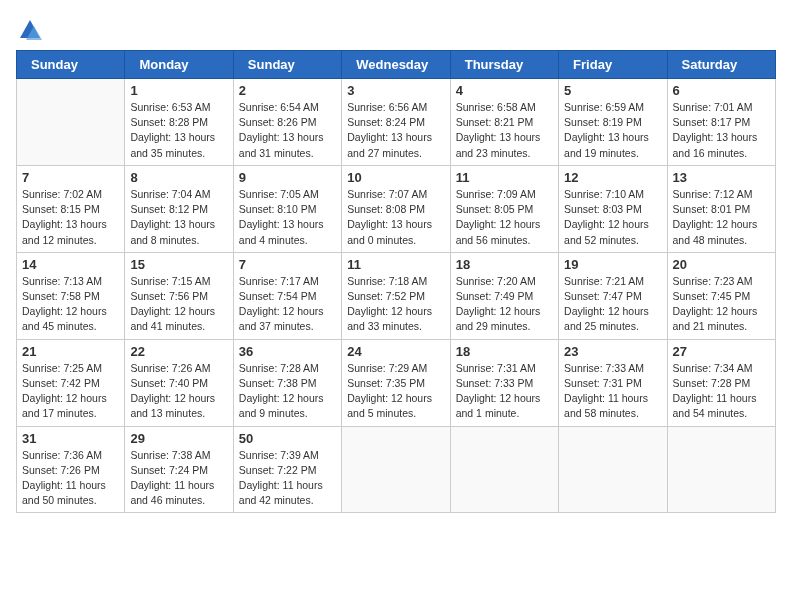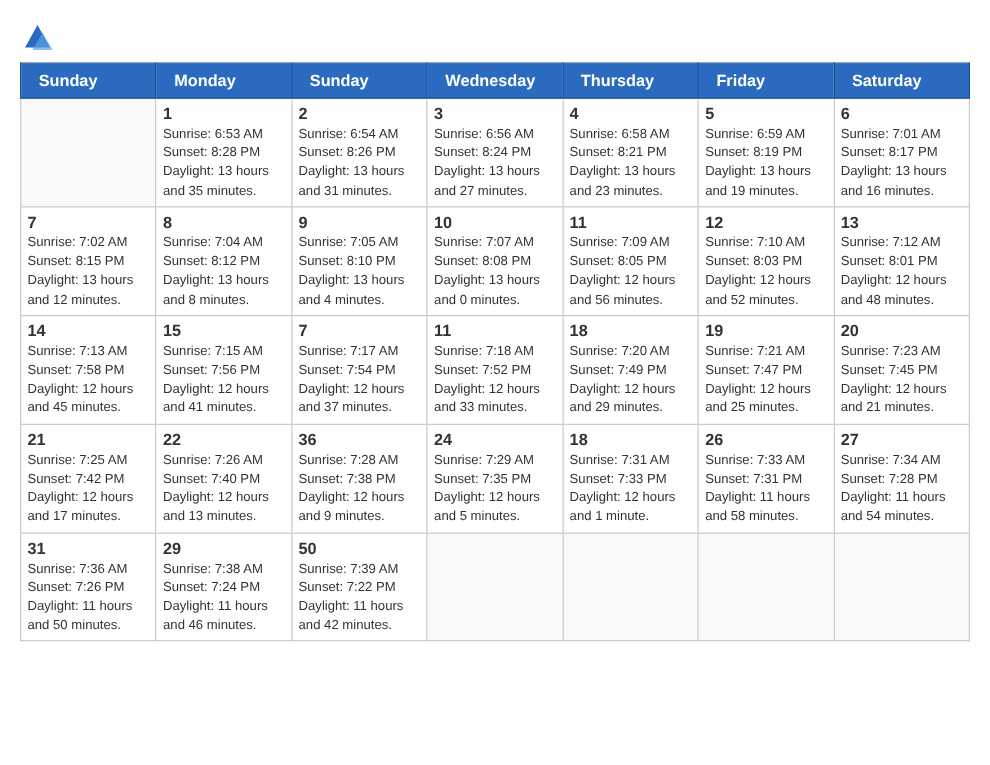--- a/index.html
+++ b/index.html
@@ -222,21 +222,21 @@
         </td>
         <td>
           <span class="day-num">24</span>
           <div class="day-info">Sunrise: 7:29 AM<br>Sunset: 7:35 PM<br>Daylight: 12 hours<br>and 5 minutes.</div>
         </td>
         <td>
           <span class="day-num">18</span>
           <div class="day-info">Sunrise: 7:31 AM<br>Sunset: 7:33 PM<br>Daylight: 12 hours<br>and 1 minute.</div>
         </td>
         <td>
-          <span class="day-num">26</span>
+          <span class="day-num">23</span>
           <div class="day-info">Sunrise: 7:33 AM<br>Sunset: 7:31 PM<br>Daylight: 11 hours<br>and 58 minutes.</div>
         </td>
         <td>
           <span class="day-num">27</span>
           <div class="day-info">Sunrise: 7:34 AM<br>Sunset: 7:28 PM<br>Daylight: 11 hours<br>and 54 minutes.</div>
         </td>
       </tr>
       <tr>
         <td>
           <span class="day-num">31</span>

